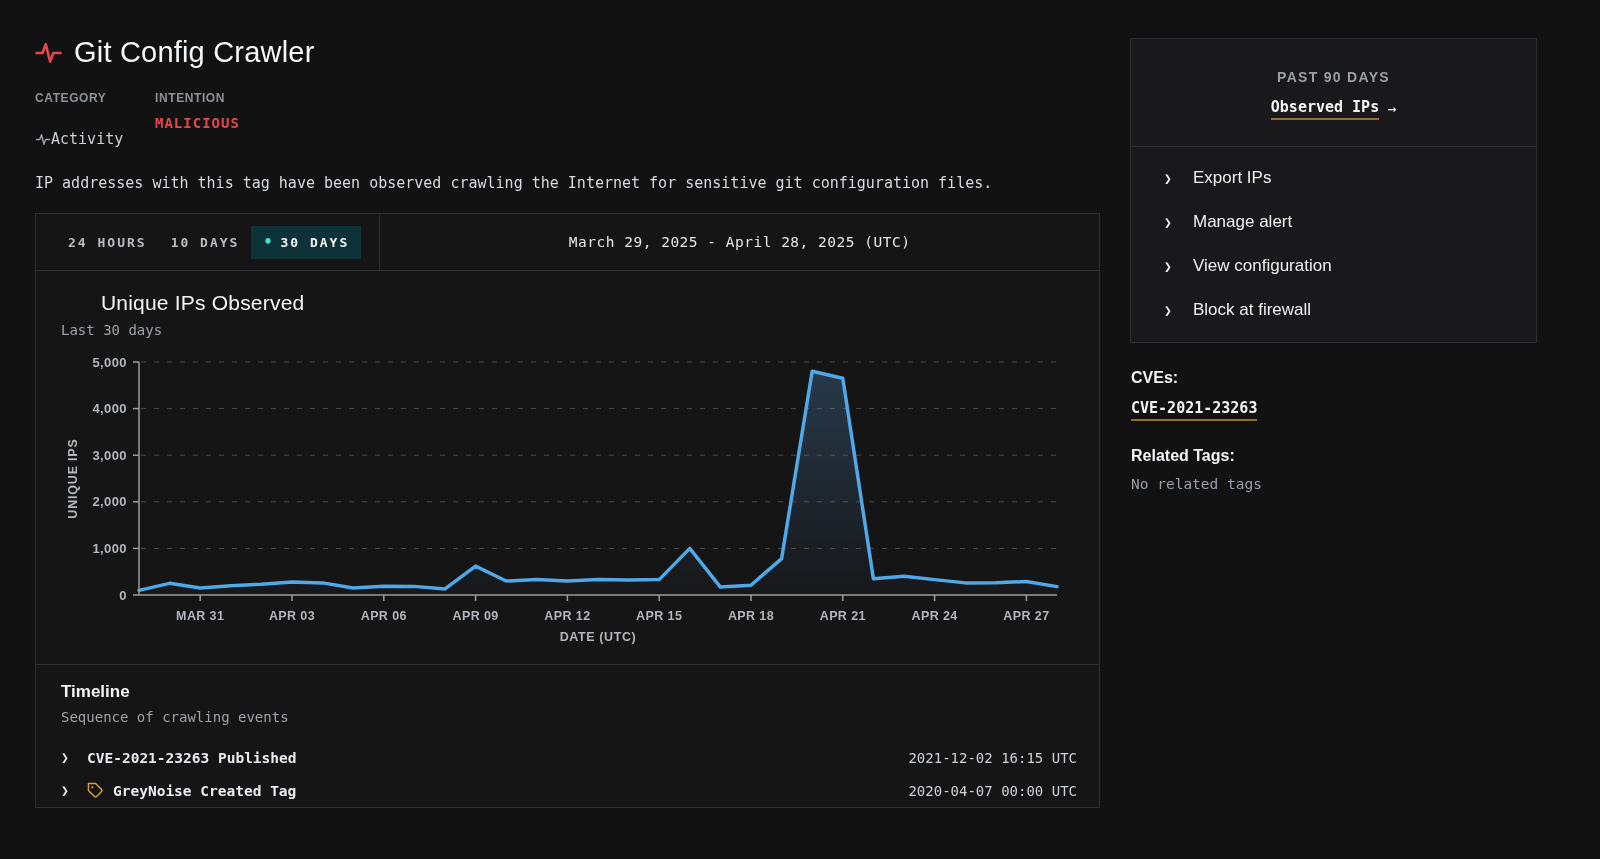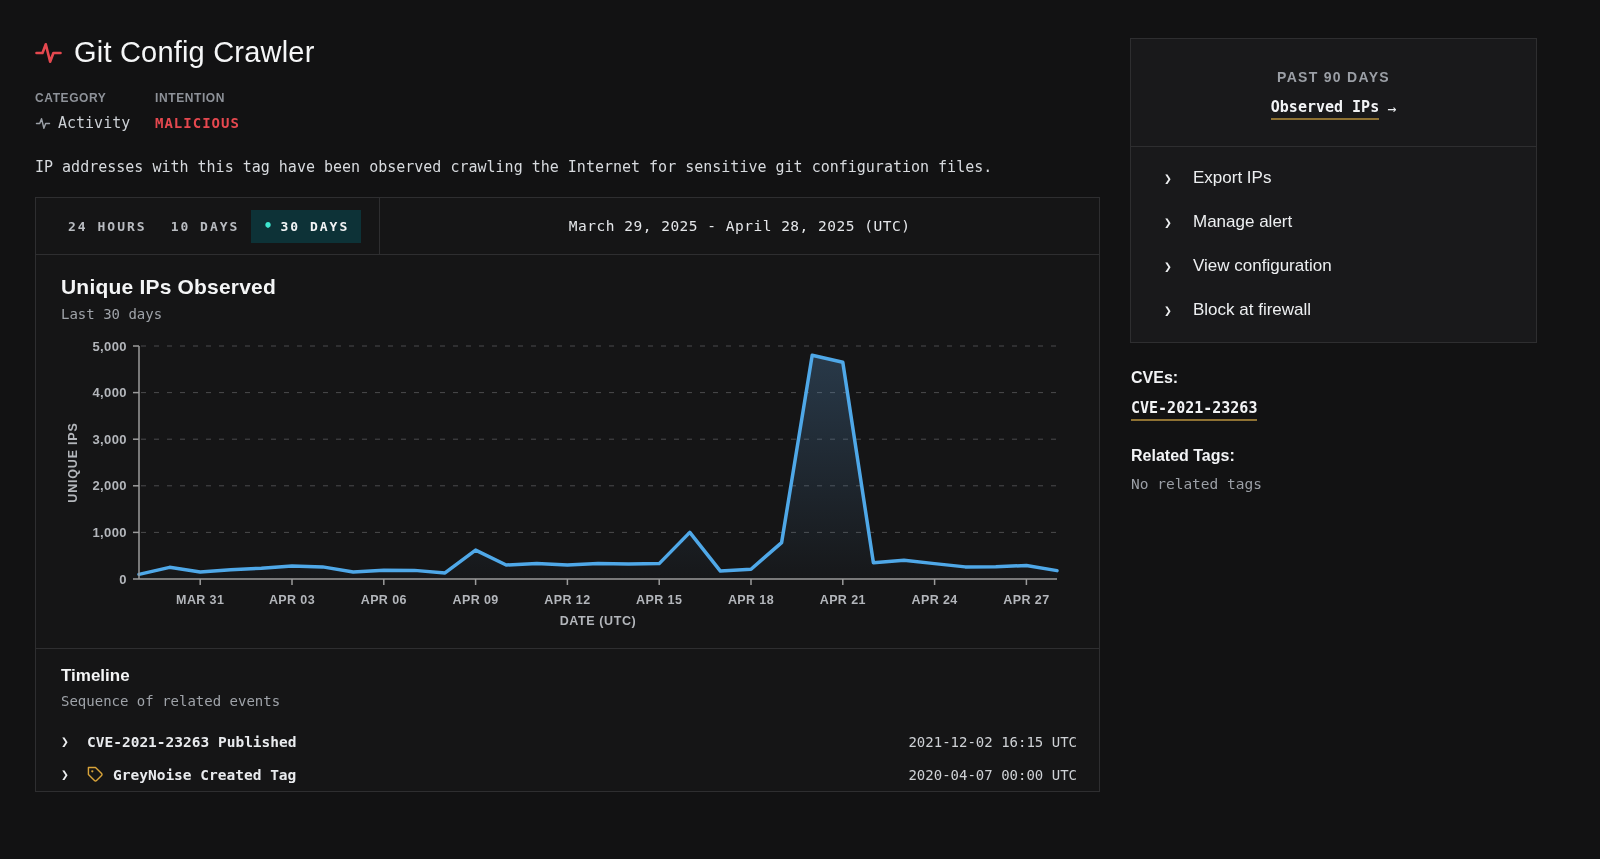--- a/index.html
+++ b/index.html
@@ -12,41 +12,41 @@
   .right-col { width:407px; padding-top:2px; }
 
   
   .page-header { display:flex; align-items:center; gap:12px; }
   .pulse-icon-lg { width:27px; height:24px; flex:0 0 auto; }
   .page-title { color:#f5f6f7; font-size:29px; font-weight:500; letter-spacing:0.2px; }
 
   .meta-row { display:flex; margin-top:22px; }
   .meta-col1 { width:120px; }
   .meta-label { color:#8e9299; font-size:12px; font-weight:700; letter-spacing:0.6px; }
-  .meta-value { margin-top:9px; display:flex; align-items:center; gap:7px; }
+  .meta-value { margin-top:25px; display:flex; align-items:center; }
   .meta-value .mono { color:#ccd0d5; font-size:15px; }
   .malicious { color:#e5484f; font-size:14px; font-weight:700; letter-spacing:1px; margin-top:10px; }
 
   .description { margin-top:26px; color:#d7dade; font-size:15px; }
 
   
   .panel { margin-top:21px; border:1px solid #2e2e30; background:#151516; }
   .tab-row { display:flex; height:57px; border-bottom:1px solid #2e2e30; }
   .tab-group { display:flex; align-items:center; padding:0 18px 0 20px;
                border-right:1px solid #2e2e30; }
   .tab { color:#b9bcc1; font-size:13px; font-weight:700; letter-spacing:2px;
          padding:9px 12px; cursor:pointer; white-space:nowrap; }
   .tab.active { background:#0d3237; color:#f2f4f5; display:flex; align-items:center; gap:6px; }
   .tab-dot { color:#3ee6cf; font-size:15px; line-height:10px; }
   .date-range-wrap { flex:1; display:flex; align-items:center; justify-content:center; }
   .date-range { color:#e4e6e9; font-size:14.5px; letter-spacing:0.5px; }
 
   
   .chart-section { padding:20px 38px 10px 25px; border-bottom:1px solid #2e2e30; }
-  .chart-title { color:#f4f5f6; font-size:21px; font-weight:700; letter-spacing:0.2px; }
+  .chart-title { color:#f4f5f6; font-size:21px; font-weight:400; letter-spacing:0.2px;margin-left:40px; }
   .chart-subtitle { margin-top:7px; color:#9fa3a9; font-size:14px; }
   .chart-wrap { margin-top:12px; }
 
   
   .timeline-section { padding:17px 22px 0 25px; }
   .timeline-title { color:#f4f5f6; font-size:17px; font-weight:600; }
   .timeline-subtitle { margin-top:7px; color:#9fa3a9; font-size:14px; }
   .timeline-events { margin-top:16px; }
   .timeline-row { display:flex; align-items:center; height:33px; cursor:pointer; }
   .chev { color:#eef0f2; font-size:13px; font-weight:700; width:26px; flex:0 0 auto; }
@@ -179,21 +179,21 @@
               <line x1="965.4000000000001" y1="245" x2="965.4000000000001" y2="251" stroke="#9b9b9b" stroke-width="1.5"></line>
               <text x="965.4000000000001" y="270" fill="#b3b6bb" font-size="12.5" font-weight="700" text-anchor="middle" letter-spacing="0.4">APR 27</text>
               <text x="537" y="291" fill="#b3b6bb" font-size="12.5" font-weight="700" text-anchor="middle" letter-spacing="0.6">DATE (UTC)</text>
               <text x="16" y="128.5" fill="#b3b6bb" font-size="12.5" font-weight="700" text-anchor="middle" letter-spacing="0.8" transform="rotate(-90 16 128.5)">UNIQUE IPS</text>
             </svg>
         </div>
       </div>
 
       <div class="timeline-section">
         <div class="timeline-title">Timeline</div>
-        <div class="timeline-subtitle mono">Sequence of related events</div>
+        <div class="timeline-subtitle mono">Sequence of crawling events</div>
         <div class="timeline-events">
 
           <div class="timeline-row">
             <span class="chev mono">❯</span>
             <span class="event-label mono">CVE-2021-23263 Published</span>
             <span class="event-time mono">2021-12-02 16:15 UTC</span>
           </div>
 
           <div class="timeline-row">
             <span class="chev mono">❯</span>

